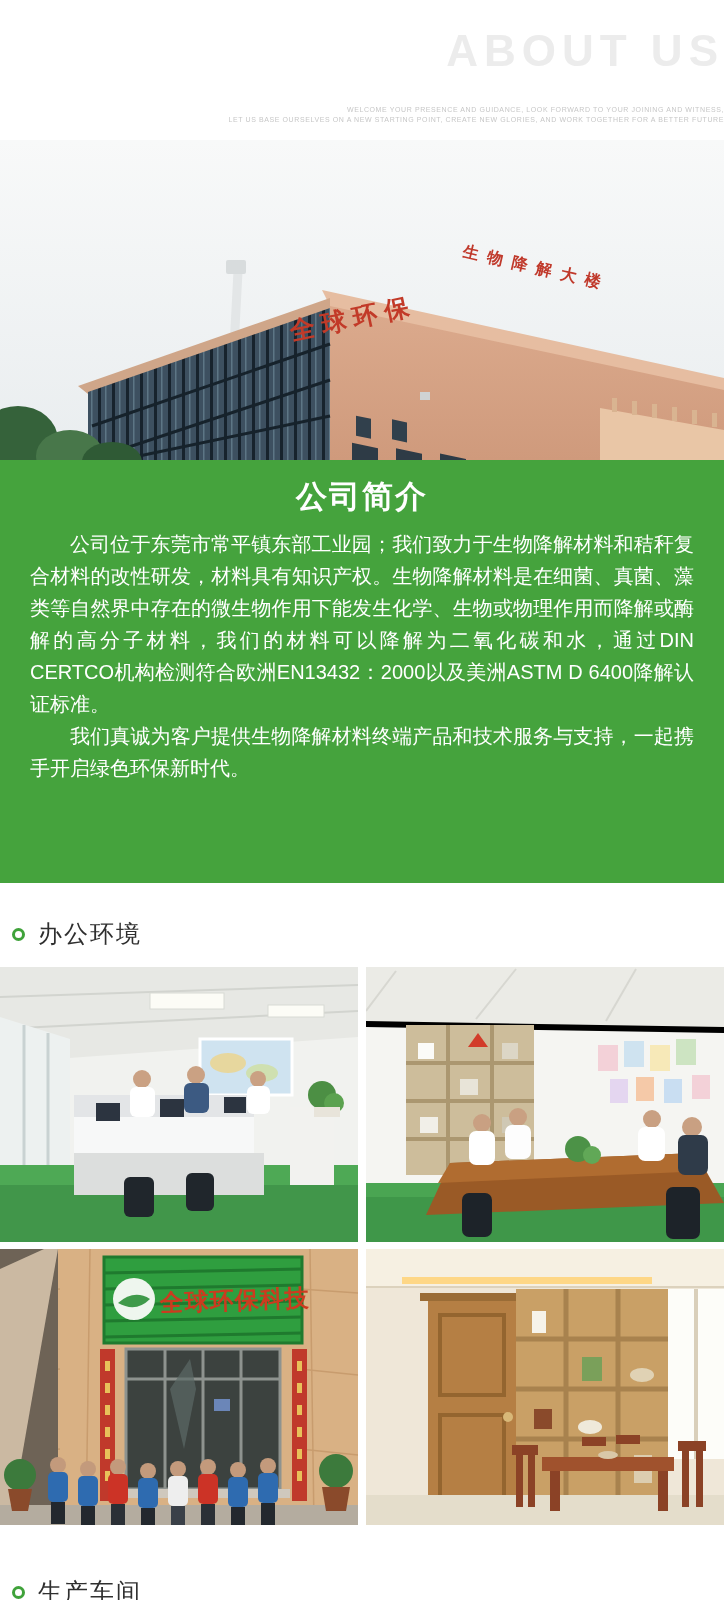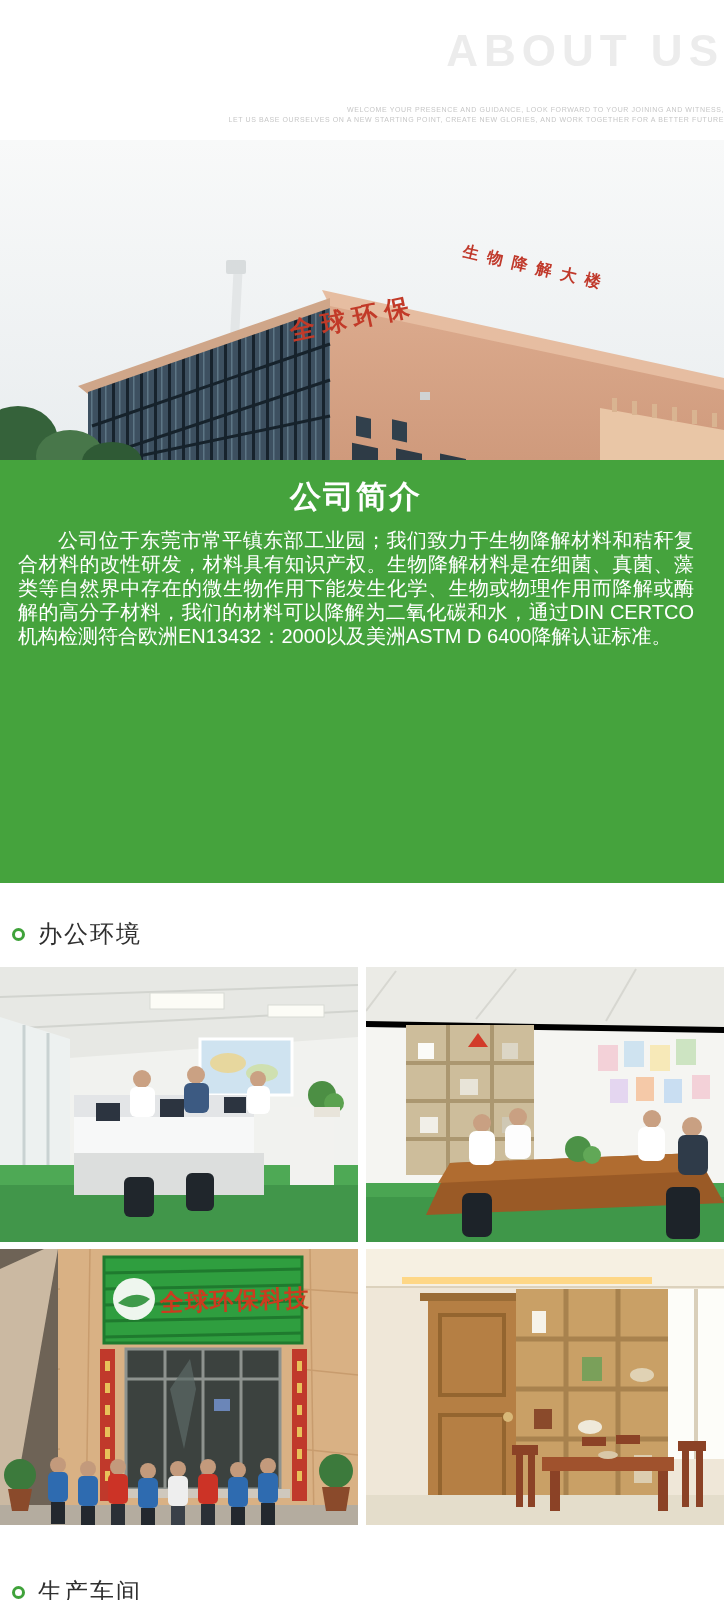--- a/index.html
+++ b/index.html
@@ -25,28 +25,28 @@
   .hdr .tag1 { top:106px; }
   .hdr .tag2 { top:116px; }
 
   
   .hero { width:724px; height:320px; overflow:hidden; background:#f2f4f5; }
   .hero svg { display:block; }
 
   
   .intro {
     width:724px; height:423px; background:#45a33d; color:#ffffff;
-    padding:16px 30px 0 18px; overflow:hidden;
+    padding:16px 30px 0 30px; overflow:hidden;
   }
   .intro h2 {
     text-align:center; font-size:31px; font-weight:bold;
     line-height:42px; margin-bottom:10px; letter-spacing:2px;
   }
   .intro p {
-    font-size:20px; line-height:24px; text-align:justify;
+    font-size:20px; line-height:32px; text-align:justify;
     text-indent:2em;
   }
 
   
   .sec-head { display:flex; align-items:center; margin-left:12px; height:34px;font-family:Liberation Serif, serif; }
   .sec-head .ring {
     width:13px; height:13px; border:3px solid #3fa23a; border-radius:50%;
     background:#fff; flex:0 0 auto;
   }
   .sec-head .lbl { font-size:24px; color:#2f2f2f; margin-left:13px; letter-spacing:2px; }
@@ -142,20 +142,21 @@
 
       <text x="292" y="200" fill="#c23a28" font-size="25" font-weight="bold" letter-spacing="7" transform="rotate(-12 292 200)">全球环保</text>
 
       <text x="462" y="116" fill="#c0392b" font-size="16" font-weight="bold" letter-spacing="9" transform="rotate(13 462 116)">生物降解大楼</text>
     </svg>
   </figure>
 
   <section class="intro">
     <h2>公司简介</h2>
     <p>公司位于东莞市常平镇东部工业园；我们致力于生物降解材料和秸秆复合材料的改性研发，材料具有知识产权。生物降解材料是在细菌、真菌、藻类等自然界中存在的微生物作用下能发生化学、生物或物理作用而降解或酶解的高分子材料，我们的材料可以降解为二氧化碳和水，通过DIN CERTCO机构检测符合欧洲EN13432：2000以及美洲ASTM D 6400降解认证标准。</p>
+    <p>我们真诚为客户提供生物降解材料终端产品和技术服务与支持，一起携手开启绿色环保新时代。</p>
   </section>
 
   <div class="sec-head head-office">
     <span class="ring"></span>
     <span class="lbl">办公环境</span>
   </div>
 
   <div class="grid">
 
     <figure class="ph">

